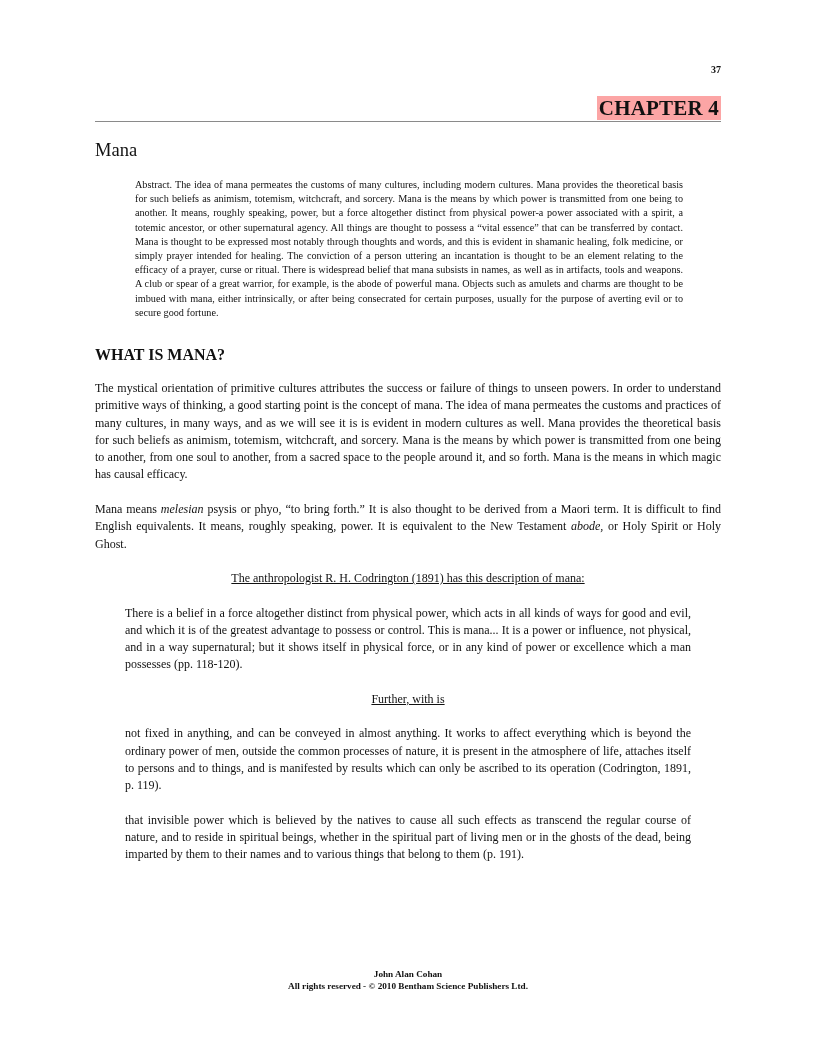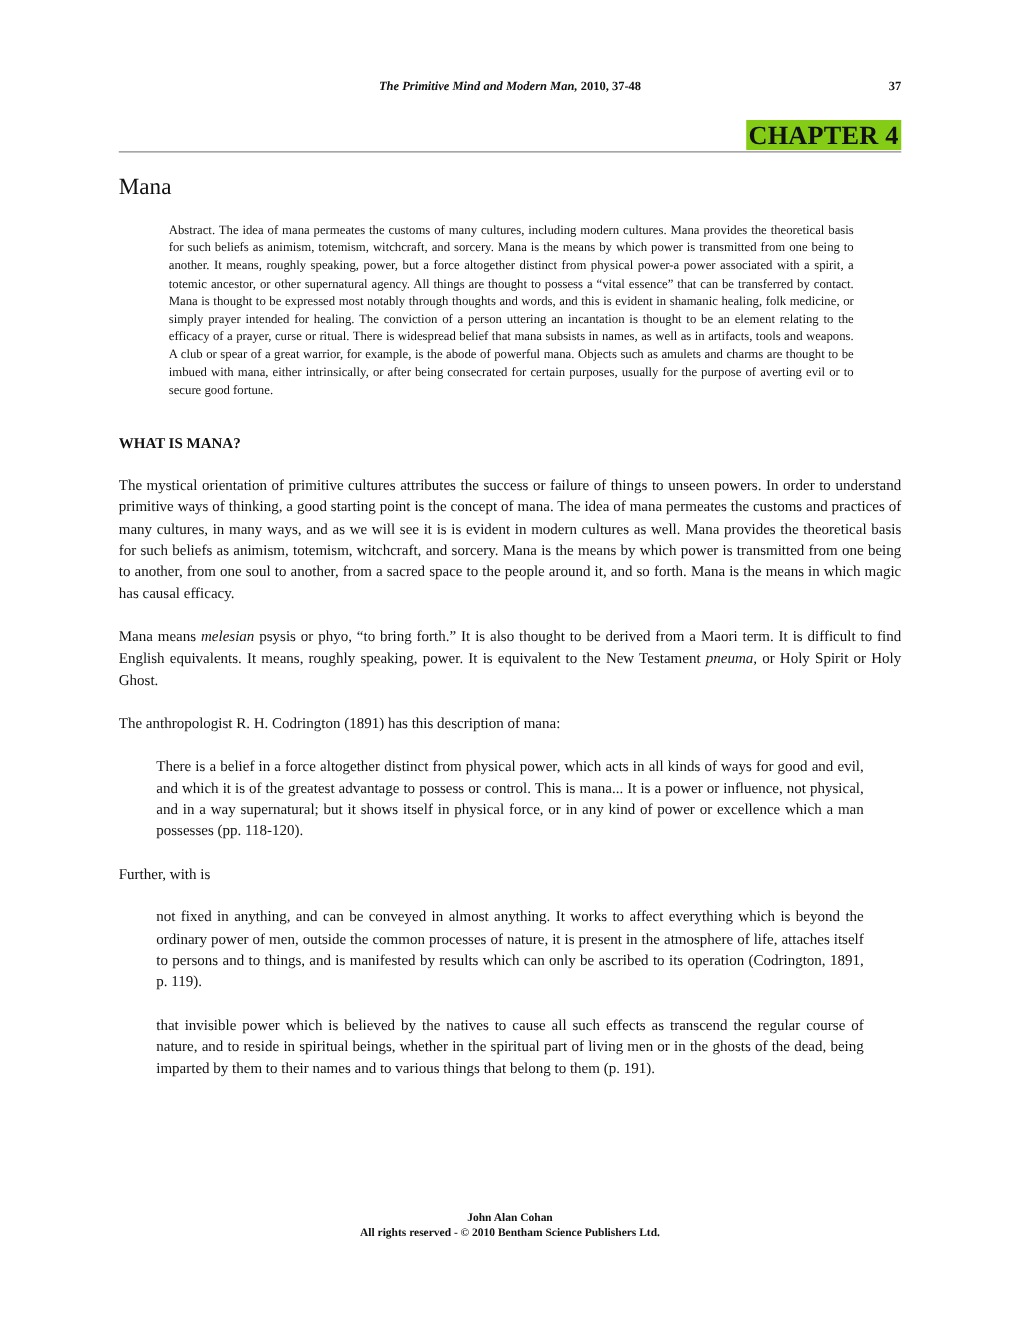--- a/index.html
+++ b/index.html
@@ -4,55 +4,54 @@
   <style>
     html, body { margin: 0; padding: 0; background: #ffffff; }
     body { width: 816px; height: 1056px; position: relative; overflow: hidden;
            font-family: "Liberation Serif", "DejaVu Serif", serif; color: #111; }
     .running-head { position: absolute; top: 64px; left: 95px; width: 626px; height: 16px;
                     font-size: 10px; font-weight: bold; }
     .running-head .journal { position: absolute; left: 0; right: 0; text-align: center; }
     .running-head .journal i { font-style: italic; }
     .running-head .page-num { position: absolute; right: 0; top: 0; }
     .chapter-label { position: absolute; top: 96px; right: 95px; font-size: 21px; font-weight: bold;
-                     background: #84cc16; padding: 0 2px; line-height: 24px; letter-spacing: 0.2px; }
+                     background: #fca5a5; padding: 0 2px; line-height: 24px; letter-spacing: 0.2px; }
     .rule { position: absolute; top: 121px; left: 95px; width: 626px; height: 0;
             border-top: 1.3px solid #8a8a8a; }
     .chapter-title { position: absolute; top: 140px; left: 95px; font-size: 18.5px; font-weight: normal; margin: 0; }
     .abstract { position: absolute; top: 178px; left: 135px; width: 548px; font-size: 10.2px;
                 line-height: 14.2px; text-align: justify; margin: 0; }
     .abstract b { font-weight: normal; }
     .main { position: absolute; top: 346px; left: 95px; width: 626px; font-size: 12px; line-height: 17.3px; }
-    .main h2 { font-size: 12px; font-weight: bold; margin: 0 0 17px 0; line-height: 17px; }
+    .main h2 { font-size: 16px; font-weight: bold; margin: 0 0 17px 0; line-height: 17px; }
     .main p { margin: 0 0 17.2px 0; text-align: justify; }
     .main p.blockquote { margin-left: 30px; margin-right: 30px; }
-    .main p.lead { text-align: left; }
+    .main p.lead { text-align: center; text-decoration: underline; }
     .main i { }
     .footer { position: absolute; top: 968px; left: 95px; width: 626px; text-align: center;
               font-size: 9.2px; font-weight: bold; line-height: 12px; }
   </style>
 </head>
 <body>
 
 <div class="running-head">
-  <div class="journal"><i>The Primitive Mind and Modern Man,</i><span> 2010, 37-48</span></div>
   <div class="page-num">37</div>
 </div>
 
 <div class="chapter-label">CHAPTER 4</div>
 <div class="rule"></div>
 
 <h1 class="chapter-title">Mana</h1>
 
 <p class="abstract"><b>Abstract.</b><span> The idea of mana permeates the customs of many cultures, including modern cultures. Mana provides the theoretical basis for such beliefs as animism, totemism, witchcraft, and sorcery. Mana is the means by which power is transmitted from one being to another. It means, roughly speaking, power, but a force altogether distinct from physical power-a power associated with a spirit, a totemic ancestor, or other supernatural agency. All things are thought to possess a “vital essence” that can be transferred by contact. Mana is thought to be expressed most notably through thoughts and words, and this is evident in shamanic healing, folk medicine, or simply prayer intended for healing. The conviction of a person uttering an incantation is thought to be an element relating to the efficacy of a prayer, curse or ritual. There is widespread belief that mana subsists in names, as well as in artifacts, tools and weapons. A club or spear of a great warrior, for example, is the abode of powerful mana. Objects such as amulets and charms are thought to be imbued with mana, either intrinsically, or after being consecrated for certain purposes, usually for the purpose of averting evil or to secure good fortune.</span></p>
 
 <div class="main">
   <h2>WHAT IS MANA?</h2>
   <p>The mystical orientation of primitive cultures attributes the success or failure of things to unseen powers. In order to understand primitive ways of thinking, a good starting point is the concept of mana. The idea of mana permeates the customs and practices of many cultures, in many ways, and as we will see it is is evident in modern cultures as well. Mana provides the theoretical basis for such beliefs as animism, totemism, witchcraft, and sorcery. Mana is the means by which power is transmitted from one being to another, from one soul to another, from a sacred space to the people around it, and so forth. Mana is the means in which magic has causal efficacy.</p>
-  <p><span>Mana means </span><i>melesian</i><span> psysis or phyo, “to bring forth.” It is also thought to be derived from a Maori term. It is difficult to find English equivalents. It means, roughly speaking, power. It is equivalent to the New Testament </span><i>pneuma,</i><span> or Holy Spirit or Holy Ghost.</span></p>
+  <p><span>Mana means </span><i>melesian</i><span> psysis or phyo, “to bring forth.” It is also thought to be derived from a Maori term. It is difficult to find English equivalents. It means, roughly speaking, power. It is equivalent to the New Testament </span><i>abode,</i><span> or Holy Spirit or Holy Ghost.</span></p>
   <p class="lead">The anthropologist R. H. Codrington (1891) has this description of mana:</p>
   <p class="blockquote">There is a belief in a force altogether distinct from physical power, which acts in all kinds of ways for good and evil, and which it is of the greatest advantage to possess or control. This is mana... It is a power or influence, not physical, and in a way supernatural; but it shows itself in physical force, or in any kind of power or excellence which a man possesses (pp. 118-120).</p>
   <p class="lead">Further, with is</p>
   <p class="blockquote">not fixed in anything, and can be conveyed in almost anything. It works to affect everything which is beyond the ordinary power of men, outside the common processes of nature, it is present in the atmosphere of life, attaches itself to persons and to things, and is manifested by results which can only be ascribed to its operation (Codrington, 1891, p. 119).</p>
   <p class="blockquote">that invisible power which is believed by the natives to cause all such effects as transcend the regular course of nature, and to reside in spiritual beings, whether in the spiritual part of living men or in the ghosts of the dead, being imparted by them to their names and to various things that belong to them (p. 191).</p>
 </div>
 
 <div class="footer">
   <div>John Alan Cohan</div>
   <div>All rights reserved - © 2010 Bentham Science Publishers Ltd.</div>

